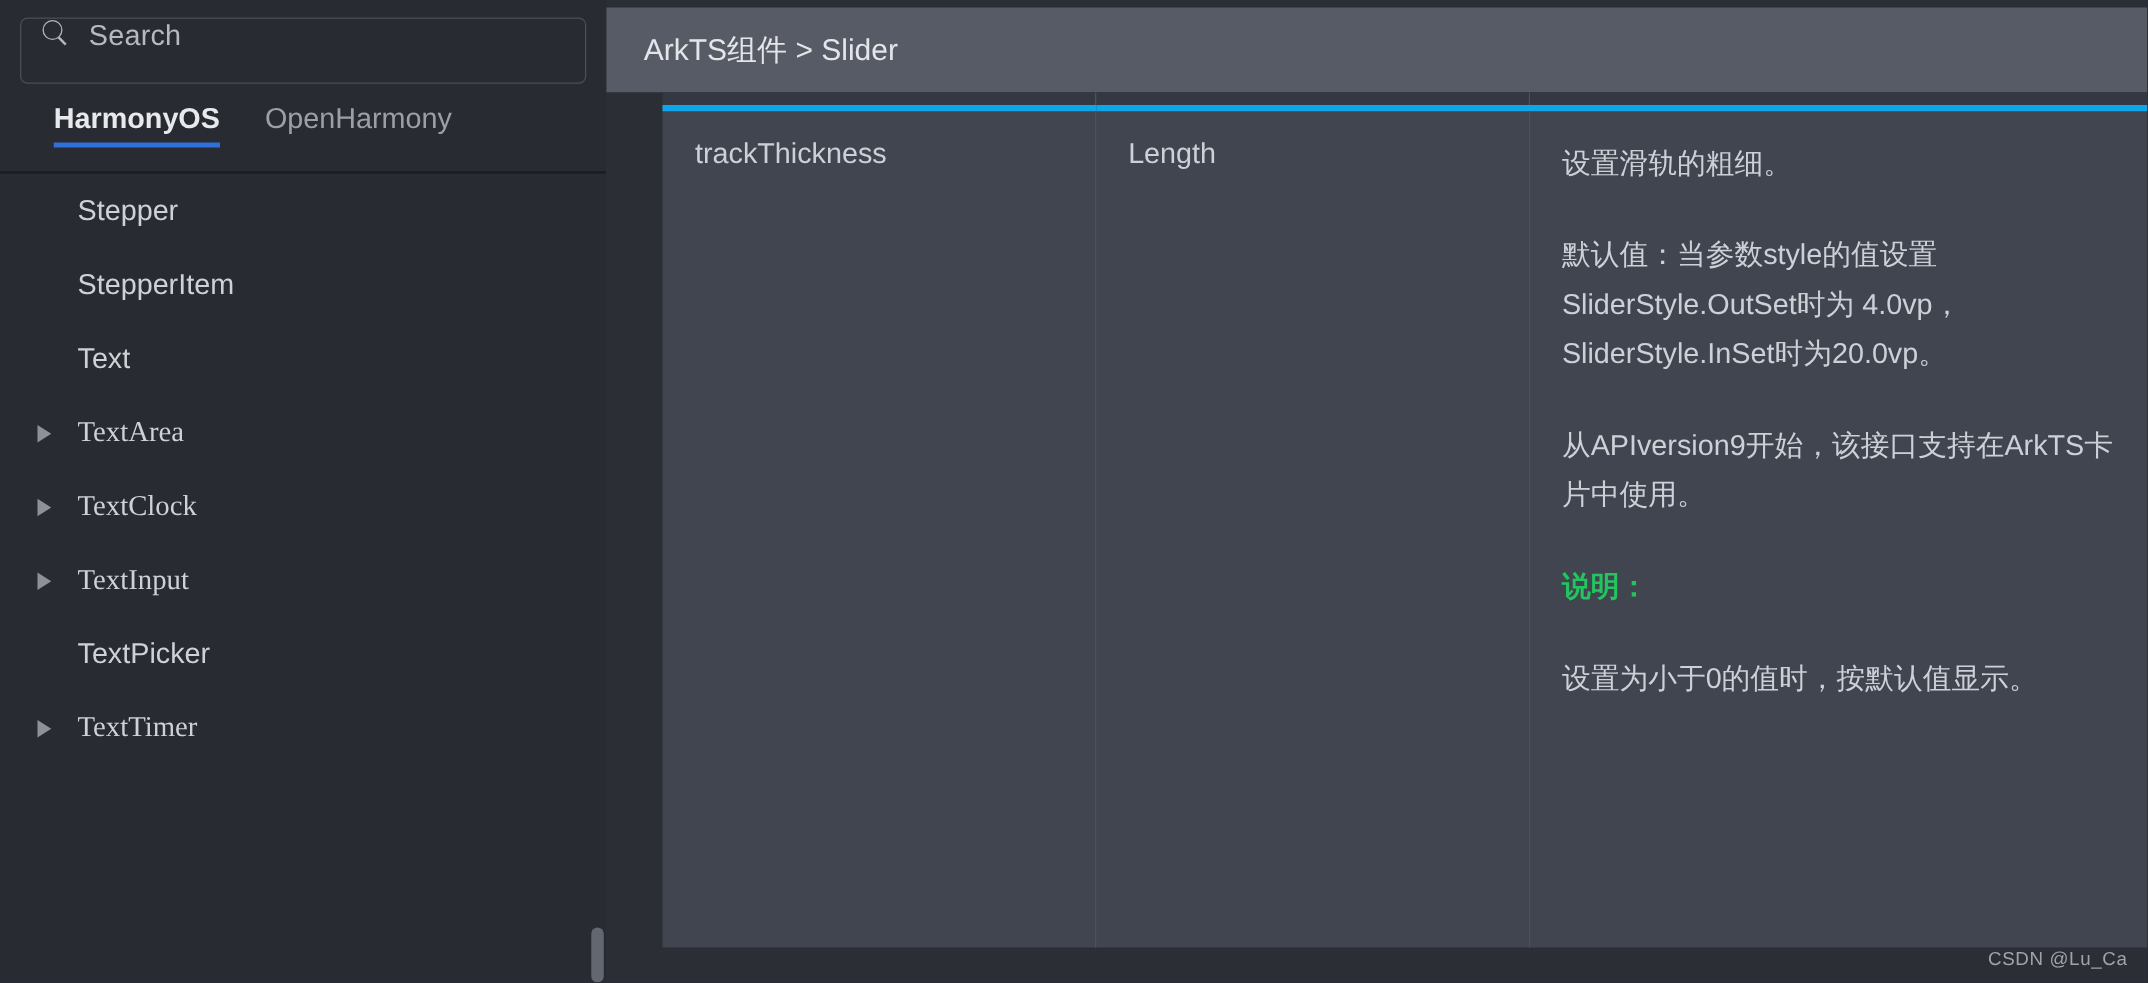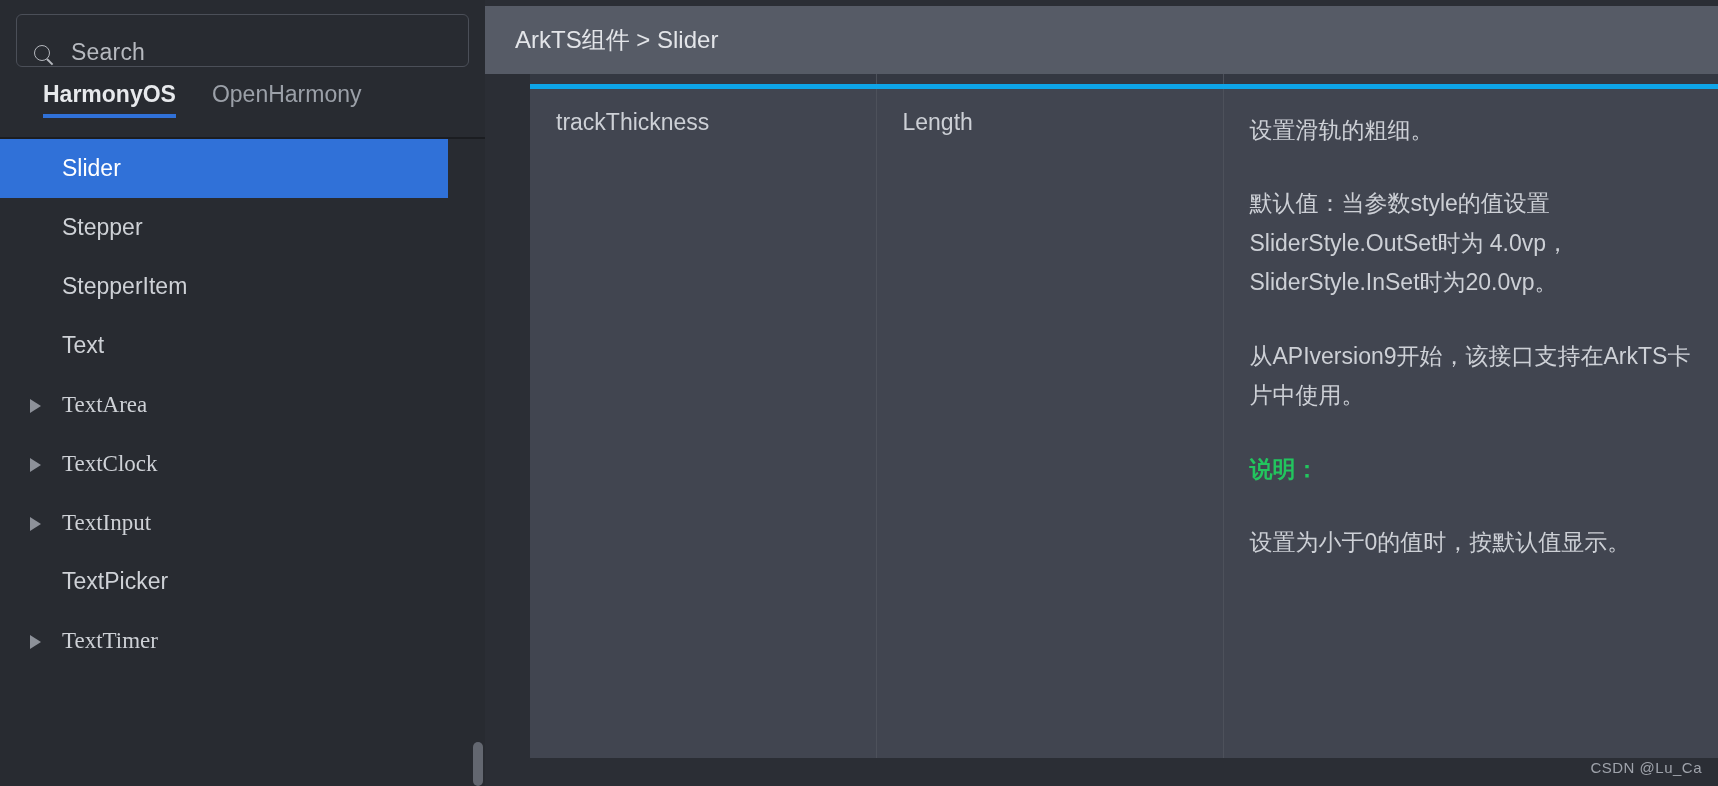--- a/index.html
+++ b/index.html
@@ -34,21 +34,21 @@
     padding: 14px 16px 0 16px;
   }
 
   .search-box {
     position: relative;
     height: 53px;
     border: 1px solid #4b4f58;
     border-radius: 6px;
     background: #282b31;
     display: flex;
-    align-items: flex-end;
+    align-items: flex-start;
     padding-left: 16px;
     cursor: text;
   }
 
   .search-icon {
     width: 22px;
     height: 22px;
     flex: 0 0 22px;
     position: relative;
     margin-right: 16px;
@@ -300,24 +300,20 @@
       </div>
       <div class="tab">
         <span>OpenHarmony</span>
       </div>
     </div>
 
     <div class="sidebar-sep"></div>
 
     <div class="nav-list">
 
-      <div class="nav-item selected">
-        <span class="caret-spacer"></span>
-        <span class="nav-label">Slider</span>
-      </div>
 
 
       <div class="nav-item">
         <span class="caret-spacer"></span>
         <span class="nav-label">Stepper</span>
       </div>
 
       <div class="nav-item">
         <span class="caret-spacer"></span>
         <span class="nav-label">StepperItem</span>

